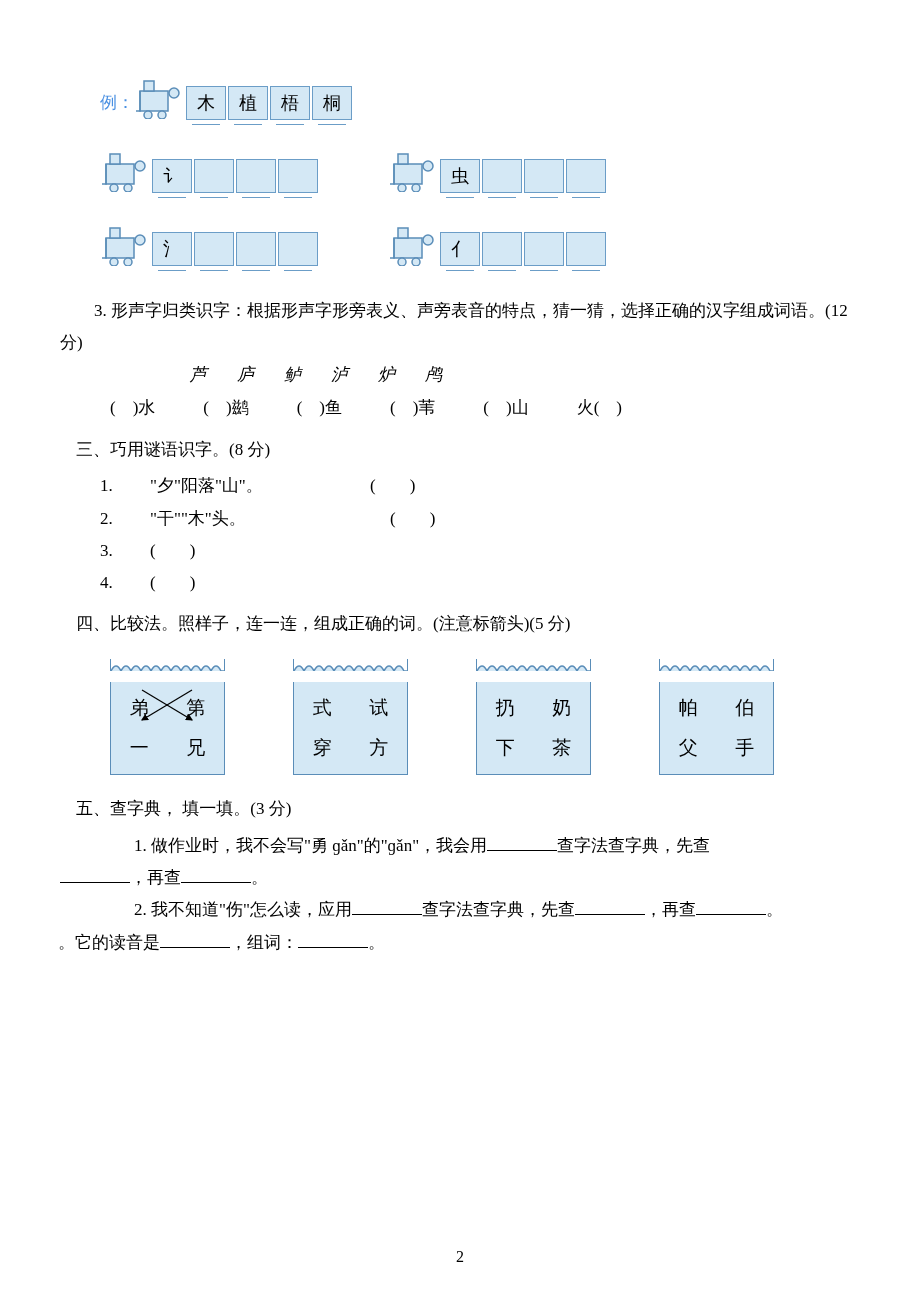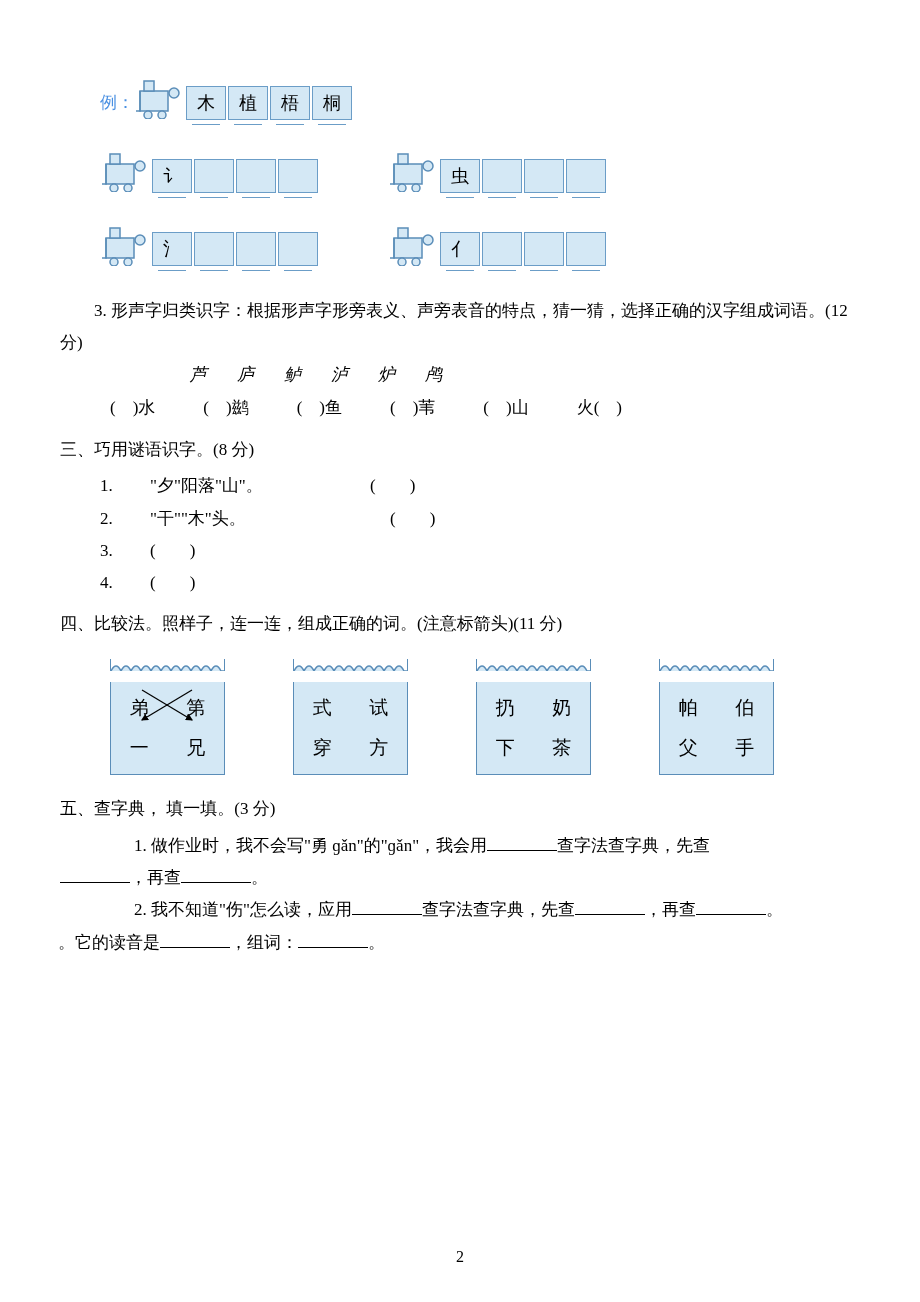--- a/index.html
+++ b/index.html
@@ -60,20 +60,21 @@
       height: 4px;
       border-bottom: 1.5px solid #6b9dc7;
     }
     .q-text {
       margin-left: 40px;
       text-indent: 0;
     }
     .section-head {
       margin-top: 8px;
       margin-bottom: 4px;
+      margin-left: 16px;
     }
     .char-options {
       margin-left: 130px;
       letter-spacing: 30px;
       font-family: "KaiTi", "楷体", serif;
       font-style: italic;
     }
     .fill-line {
       display: flex;
       gap: 48px;
@@ -253,21 +254,21 @@
 </div>
 <div class="riddle-row">
   <span class="riddle-num">3.</span>
   <span class="riddle-paren">(　　)</span>
 </div>
 <div class="riddle-row">
   <span class="riddle-num">4.</span>
   <span class="riddle-paren">(　　)</span>
 </div>
 
-<div class="section-head">四、比较法。照样子，连一连，组成正确的词。(注意标箭头)(11 分)</div>
+<div class="section-head">四、比较法。照样子，连一连，组成正确的词。(注意标箭头)(5 分)</div>
 <div class="tearoff-row">
   <div class="tearoff">
     <svg class="tearoff-top" width="115" height="12">
         <path d="M0 12 Q5 2 10 12 Q15 2 20 12 Q25 2 30 12 Q35 2 40 12 Q45 2 50 12 Q55 2 60 12 Q65 2 70 12 Q75 2 80 12 Q85 2 90 12 Q95 2 100 12 Q105 2 110 12 L115 12" fill="#d4e8f5" stroke="#5a8db8" stroke-width="1.5"></path>
       </svg>
     <div class="tearoff-body">
       <div class="tearoff-line">
           <span>弟</span>
           <span>第</span>
         </div>

